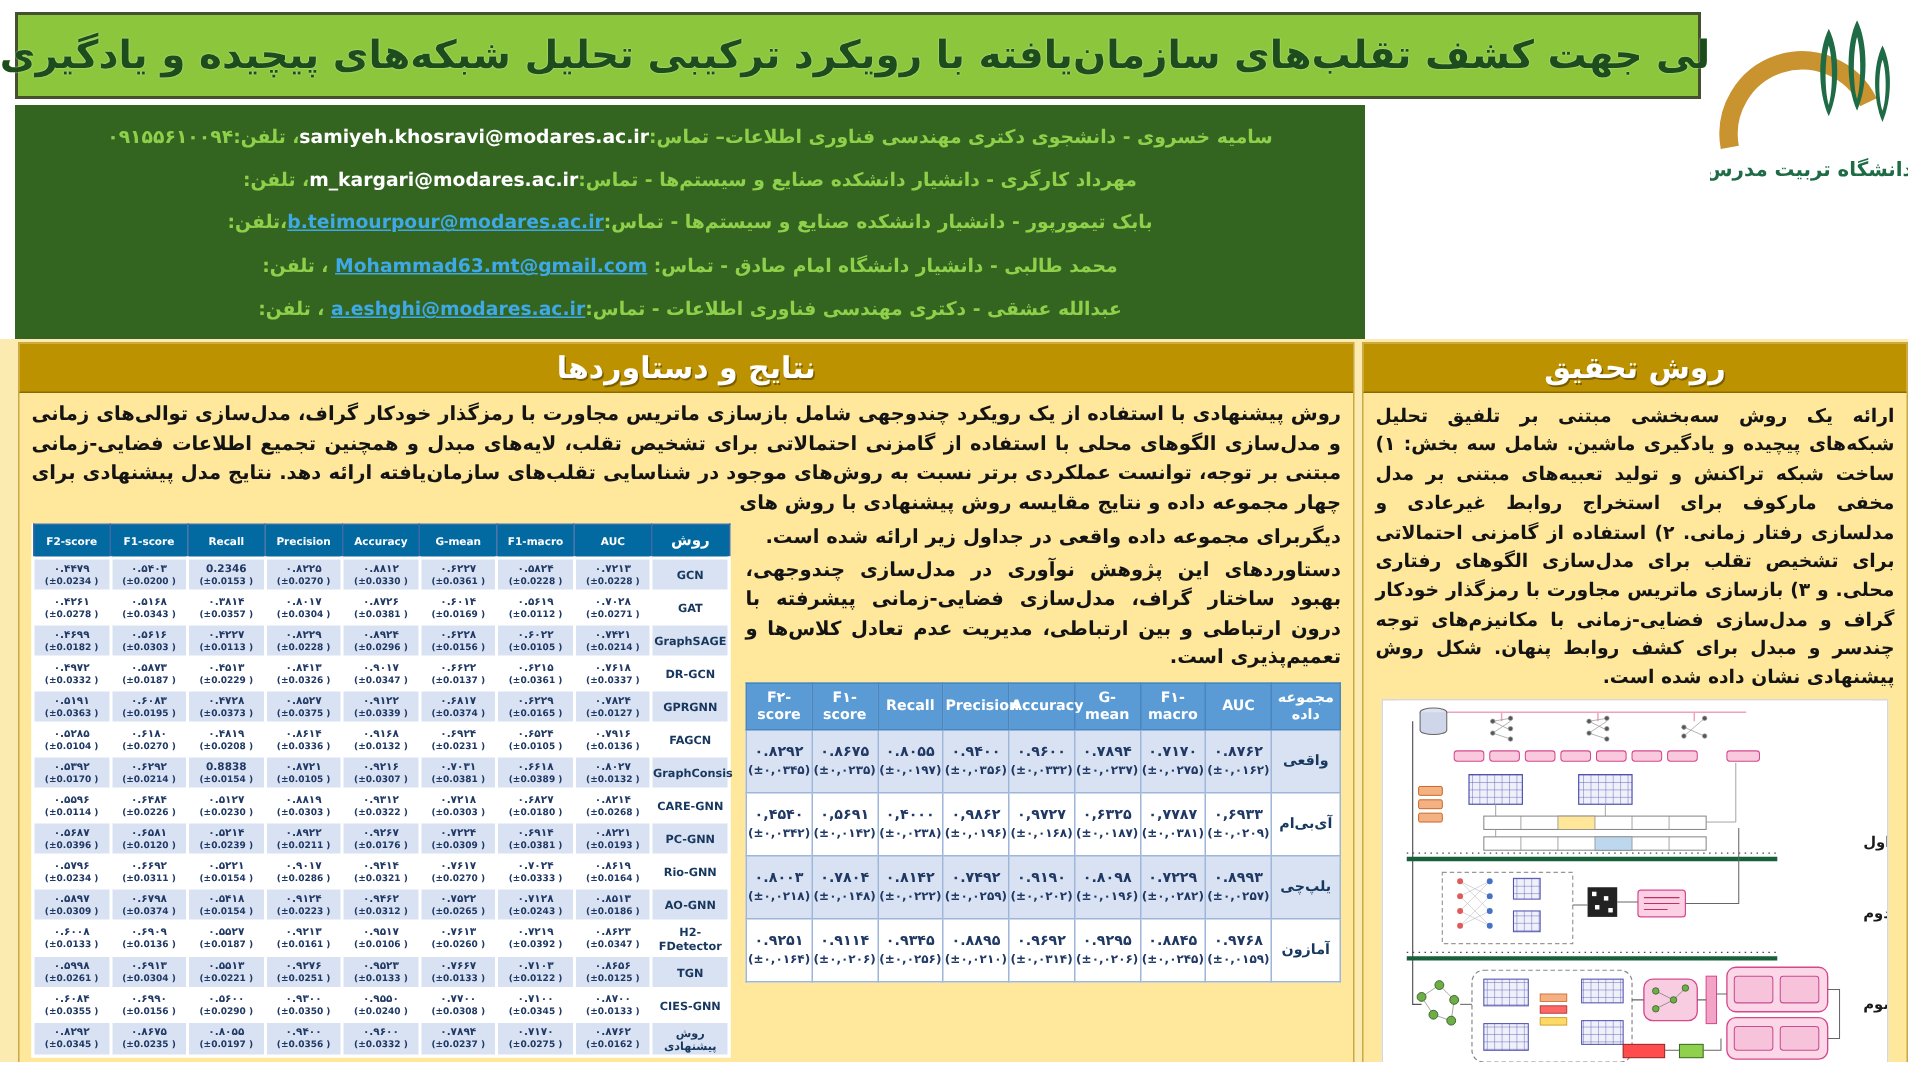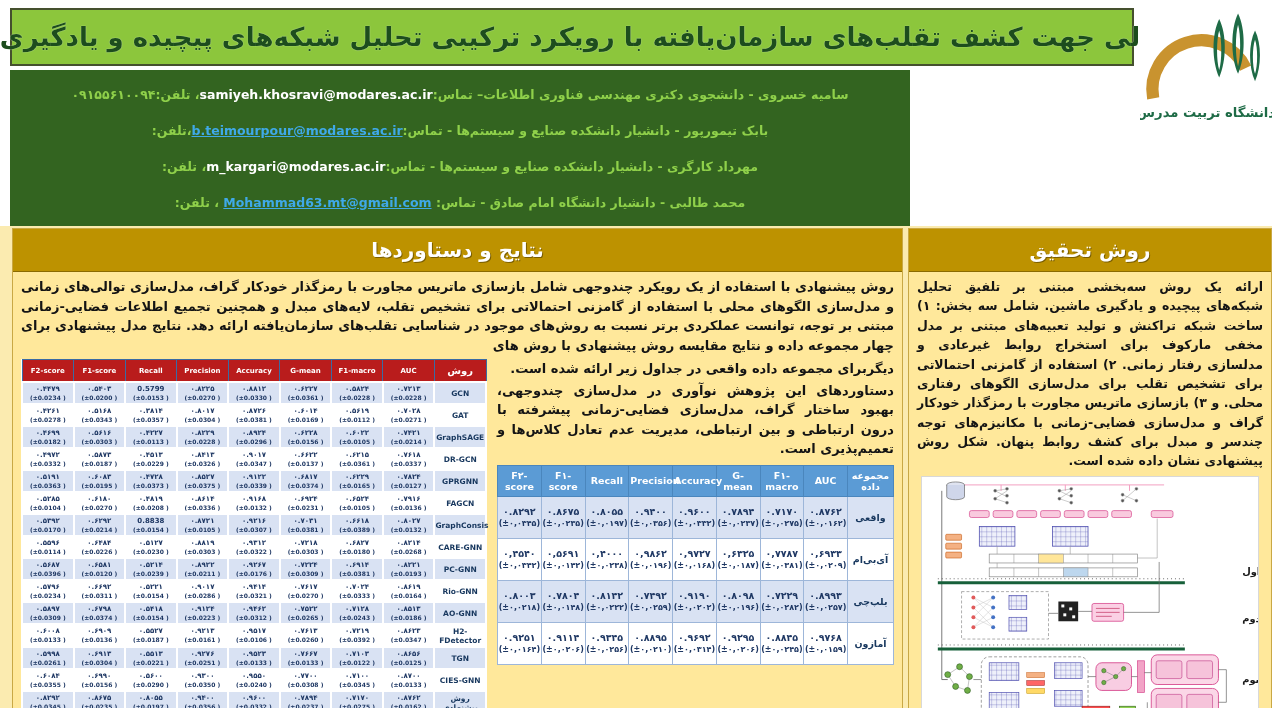--- a/index.html
+++ b/index.html
@@ -22,21 +22,21 @@
   .authors { position:absolute; left:10px; top:70px; width:900px; height:156px; background:#336420;
     display:flex; flex-direction:column; justify-content:space-around; padding:6px 20px; }
   .author-line { text-align:center; color:#8FD04A; font-size:12.5px; font-weight:bold; direction:rtl; }
   .email-plain { color:#ffffff; font-weight:bold; direction:ltr; unicode-bidi:embed; }
   .email-link { color:#3FA9E8; font-weight:bold; text-decoration:underline; direction:ltr; unicode-bidi:embed; cursor:pointer; }
 
   
   .panel { position:absolute; top:228px; height:484px; background:#FFE89B; border:1px solid #C9A845; }
   .left-panel  { left:12px;  width:891px; }
   .right-panel { left:908px; width:364px; }
-  .section-header { height:43px; background:#BD9200; border-bottom:1px solid #8a6a00;
+  .section-header { height:33px; background:#BD9200; border-bottom:1px solid #8a6a00;
     display:flex; align-items:center; justify-content:center; }
   .section-header span { color:#ffffff; font-weight:bold; font-size:20px; text-shadow:1px 1px 0 #7a5e00; }
   .panel-body { padding:5px 8px 4px 8px; height:452px; }
 
   p.fa { direction:rtl; text-align:justify; color:#141414; font-weight:bold; }
   .intro { font-size:13px; line-height:1.5; margin-bottom:4px; }
   .method-text { font-size:12.5px; line-height:1.55; margin-bottom:5px; }
 
   .content-row { display:flex; gap:10px; direction:ltr; }
   .table-wrap { width:466px; flex:none; }
@@ -44,21 +44,21 @@
   .right-col .cont { font-size:13px; line-height:1.5; margin-bottom:2px; }
   .right-col .ach  { font-size:13px; line-height:1.5; margin-bottom:6px; }
 
   
   table.metrics-table { border-collapse:collapse; table-layout:fixed; width:100%; background:#ffffff; direction:ltr; }
   table.metrics-table th { color:#fff; font-weight:bold; text-align:center; }
   table.metrics-table td { text-align:center; color:#1F3864; }
   .val { font-weight:bold; }
   .std { font-weight:bold; }
 
-  table.comparison th { background:#b91c1c; font-size:7px; padding:5px 1px; border:1px solid #3a6ba3; }
+  table.comparison th { background:#0369a1; font-size:7px; padding:5px 1px; border:1px solid #3a6ba3; }
   table.comparison th:last-child { font-size:10px; }
   table.comparison td { border:2px solid #ffffff; padding:1.5px 0; }
   table.comparison td:last-child { width:66px; font-size:7.5px; font-weight:bold; color:#17375E; }
   table.comparison tr:nth-child(odd) td { background:#D9E2F3; }
   table.comparison tr:nth-child(even) td { background:#ffffff; }
   table.comparison .val { font-size:7px; line-height:9px; }
   table.comparison .std { font-size:6px; line-height:8px; }
 
   table.datasets th { background:#5B9BD5; font-size:9.5px; padding:4px 1px; border:1px solid #4a86bd; }
   table.datasets th:last-child { width:46px; }
@@ -97,27 +97,30 @@
       </g>
       <text x="70" y="116" text-anchor="middle" font-size="14" font-weight="bold" fill="#1E6B46">دانشگاه تربیت مدرس</text>
     </svg>
   </div>
 
   <div class="authors">
     <div class="author-line">
       <span>سامیه خسروی - دانشجوی دکتری مهندسی فناوری اطلاعات– تماس:</span><span class="email-plain">samiyeh.khosravi@modares.ac.ir</span><span>، تلفن:۰۹۱۵۵۶۱۰۰۹۴</span>
     </div>
     <div class="author-line">
+      <span>مهرداد کارگری - دانشیار دانشکده صنایع و سیستم‌ها - تماس:</span><span class="email-plain">m_kargari@modares.ac.ir</span><span>، تلفن:</span>
+    </div>
+    <div class="author-line">
       <span>بابک تیمورپور - دانشیار دانشکده صنایع و سیستم‌ها - تماس:</span><span class="email-link">b.teimourpour@modares.ac.ir</span><span>،تلفن:</span>
     </div>
     <div class="author-line">
-      <span>مهرداد کارگری - دانشیار دانشکده صنایع و سیستم‌ها - تماس:</span><span class="email-plain">m_kargari@modares.ac.ir</span><span>، تلفن:</span>
+      <span>محمد طالبی - دانشیار دانشگاه امام صادق - تماس: </span><span class="email-link">Mohammad63.mt@gmail.com</span><span> ، تلفن:</span>
     </div>
     <div class="author-line">
-      <span>محمد طالبی - دانشیار دانشگاه امام صادق - تماس: </span><span class="email-link">Mohammad63.mt@gmail.com</span><span> ، تلفن:</span>
+      <span>عبدالله عشقی - دکتری مهندسی فناوری اطلاعات - تماس:</span><span class="email-link">a.eshghi@modares.ac.ir</span><span> ، تلفن:</span>
     </div>
   </div>
 
   <div class="panel left-panel">
     <div class="section-header">
       <span>نتایج و دستاوردها</span>
     </div>
     <div class="panel-body">
       <p class="fa intro">روش پیشنهادی با استفاده از یک رویکرد چندوجهی شامل بازسازی ماتریس مجاورت با رمزگذار خودکار گراف، مدل‌سازی توالی‌های زمانی و مدل‌سازی الگوهای محلی با استفاده از گامزنی احتمالاتی برای تشخیص تقلب، لایه‌های مبدل و همچنین تجمیع اطلاعات فضایی-زمانی مبتنی بر توجه، توانست عملکردی برتر نسبت به روش‌های موجود در شناسایی تقلب‌های سازمان‌یافته ارائه دهد. نتایج مدل پیشنهادی برای چهار مجموعه داده و نتایج مقایسه روش پیشنهادی با روش های</p>
       <div class="content-row">
@@ -140,21 +143,21 @@
                 <tr>
                   <td>
                     <div class="val">۰.۴۴۷۹</div>
                     <div class="std">(±0.0234 )</div>
                   </td>
                   <td>
                     <div class="val">۰.۵۴۰۳</div>
                     <div class="std">(±0.0200 )</div>
                   </td>
                   <td>
-                    <div class="val">0.5799</div>
+                    <div class="val">0.2346</div>
                     <div class="std">(±0.0153 )</div>
                   </td>
                   <td>
                     <div class="val">۰.۸۲۲۵</div>
                     <div class="std">(±0.0270 )</div>
                   </td>
                   <td>
                     <div class="val">۰.۸۸۱۲</div>
                     <div class="std">(±0.0330 )</div>
                   </td>

